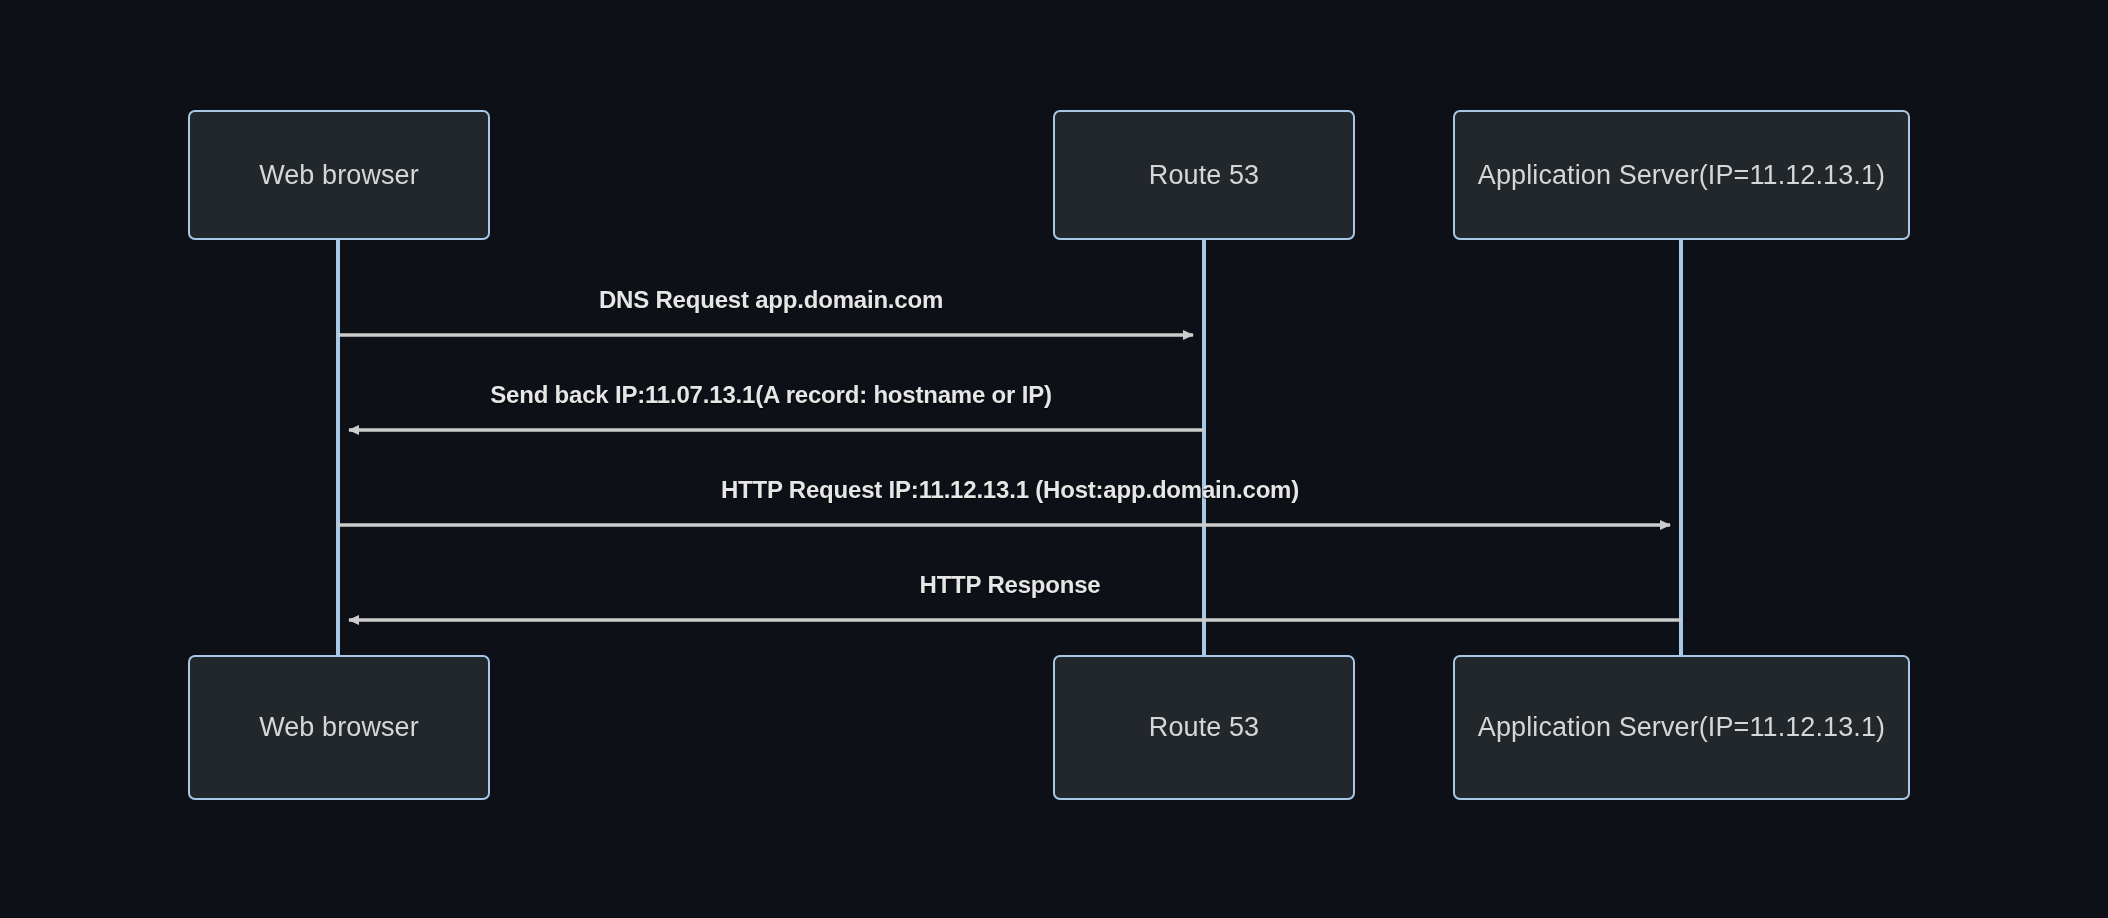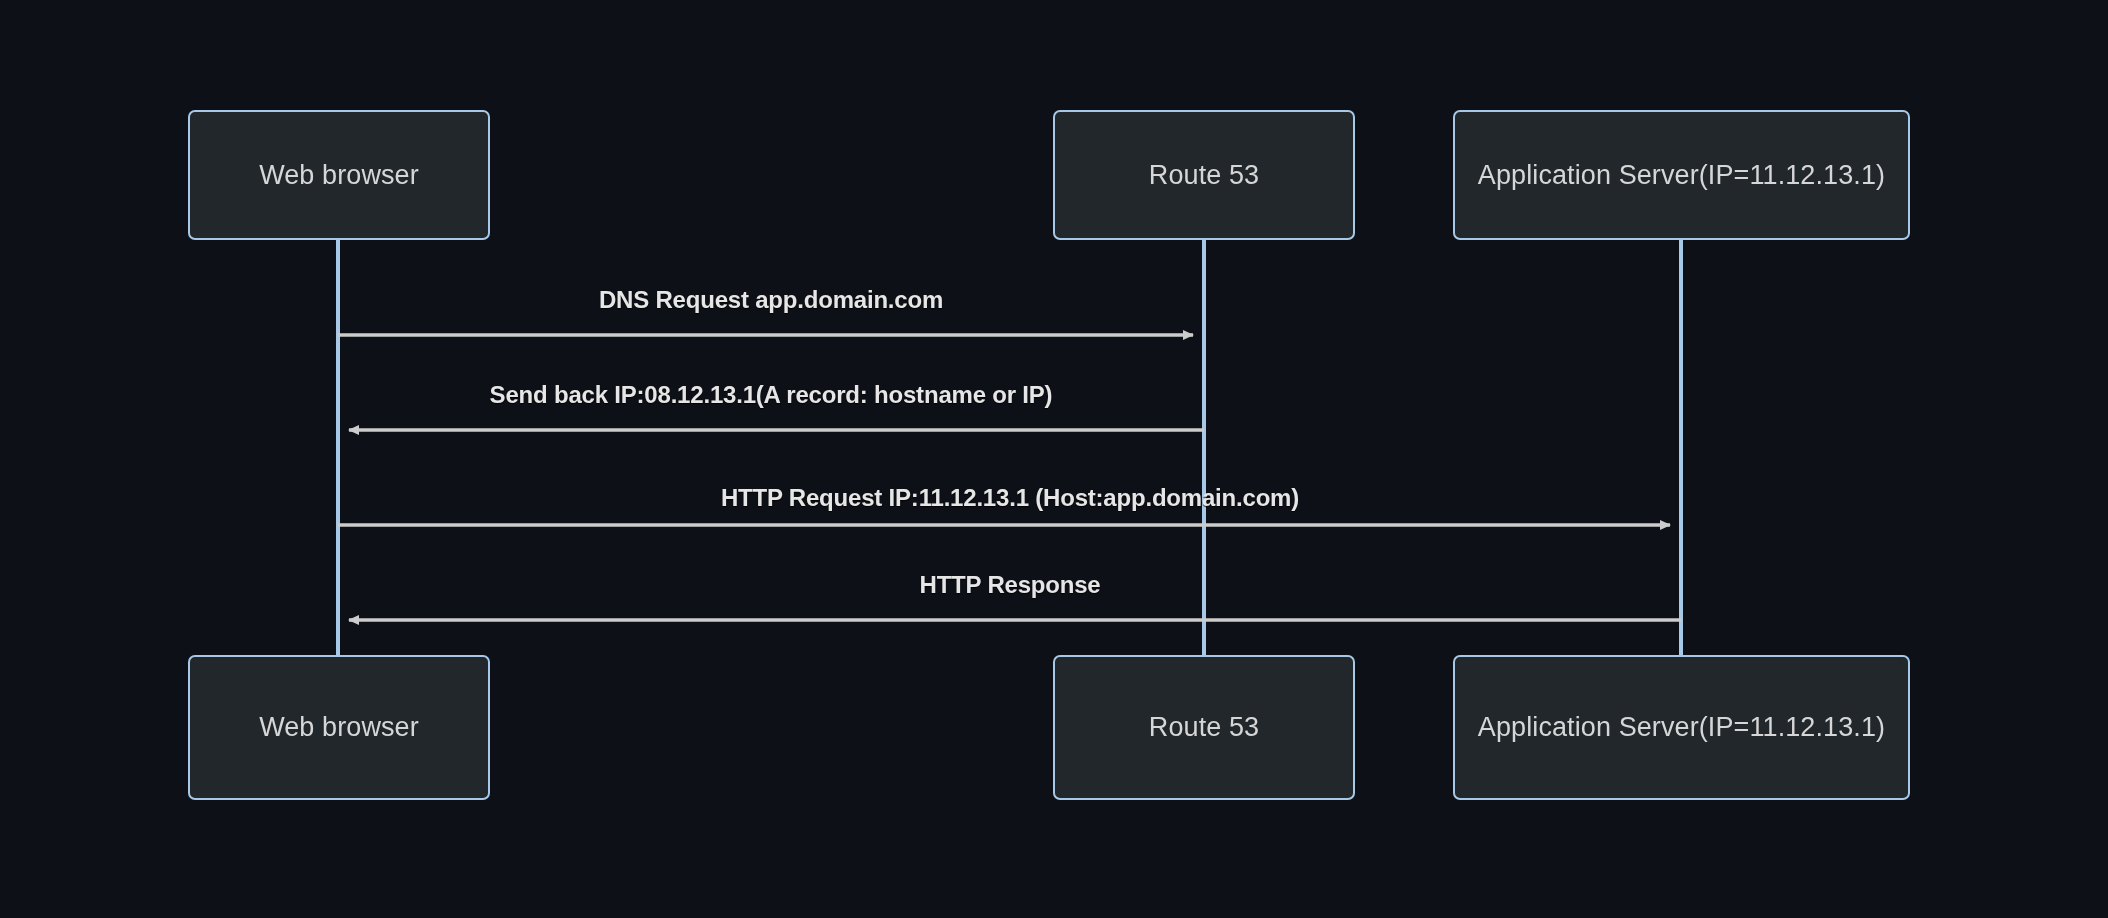--- a/index.html
+++ b/index.html
@@ -110,19 +110,19 @@
   <div class="actor-box" style="left:1053px; top:655px; width:302px; height:145px;">
     <span class="actor-label">Route 53</span>
   </div>
 
   <div class="actor-box" style="left:1453px; top:655px; width:457px; height:145px;">
     <span class="actor-label">Application Server(IP=11.12.13.1)</span>
   </div>
 
   <div class="msg-label" style="left:771px; top:314px;">DNS Request app.domain.com</div>
 
-  <div class="msg-label" style="left:771px; top:409px;">Send back IP:08.12.13.1(A record: hostname or IP)</div>
+  <div class="msg-label" style="left:771px; top:409px;">Send back IP:11.07.13.1(A record: hostname or IP)</div>
 
-  <div class="msg-label" style="left:1010px; top:504px;margin-top:8px;">HTTP Request IP:11.12.13.1 (Host:app.domain.com)</div>
+  <div class="msg-label" style="left:1010px; top:504px;">HTTP Request IP:11.12.13.1 (Host:app.domain.com)</div>
 
   <div class="msg-label" style="left:1010px; top:599px;text-align:center;">HTTP Response</div>
 
 </div>
 
 </body></html>

